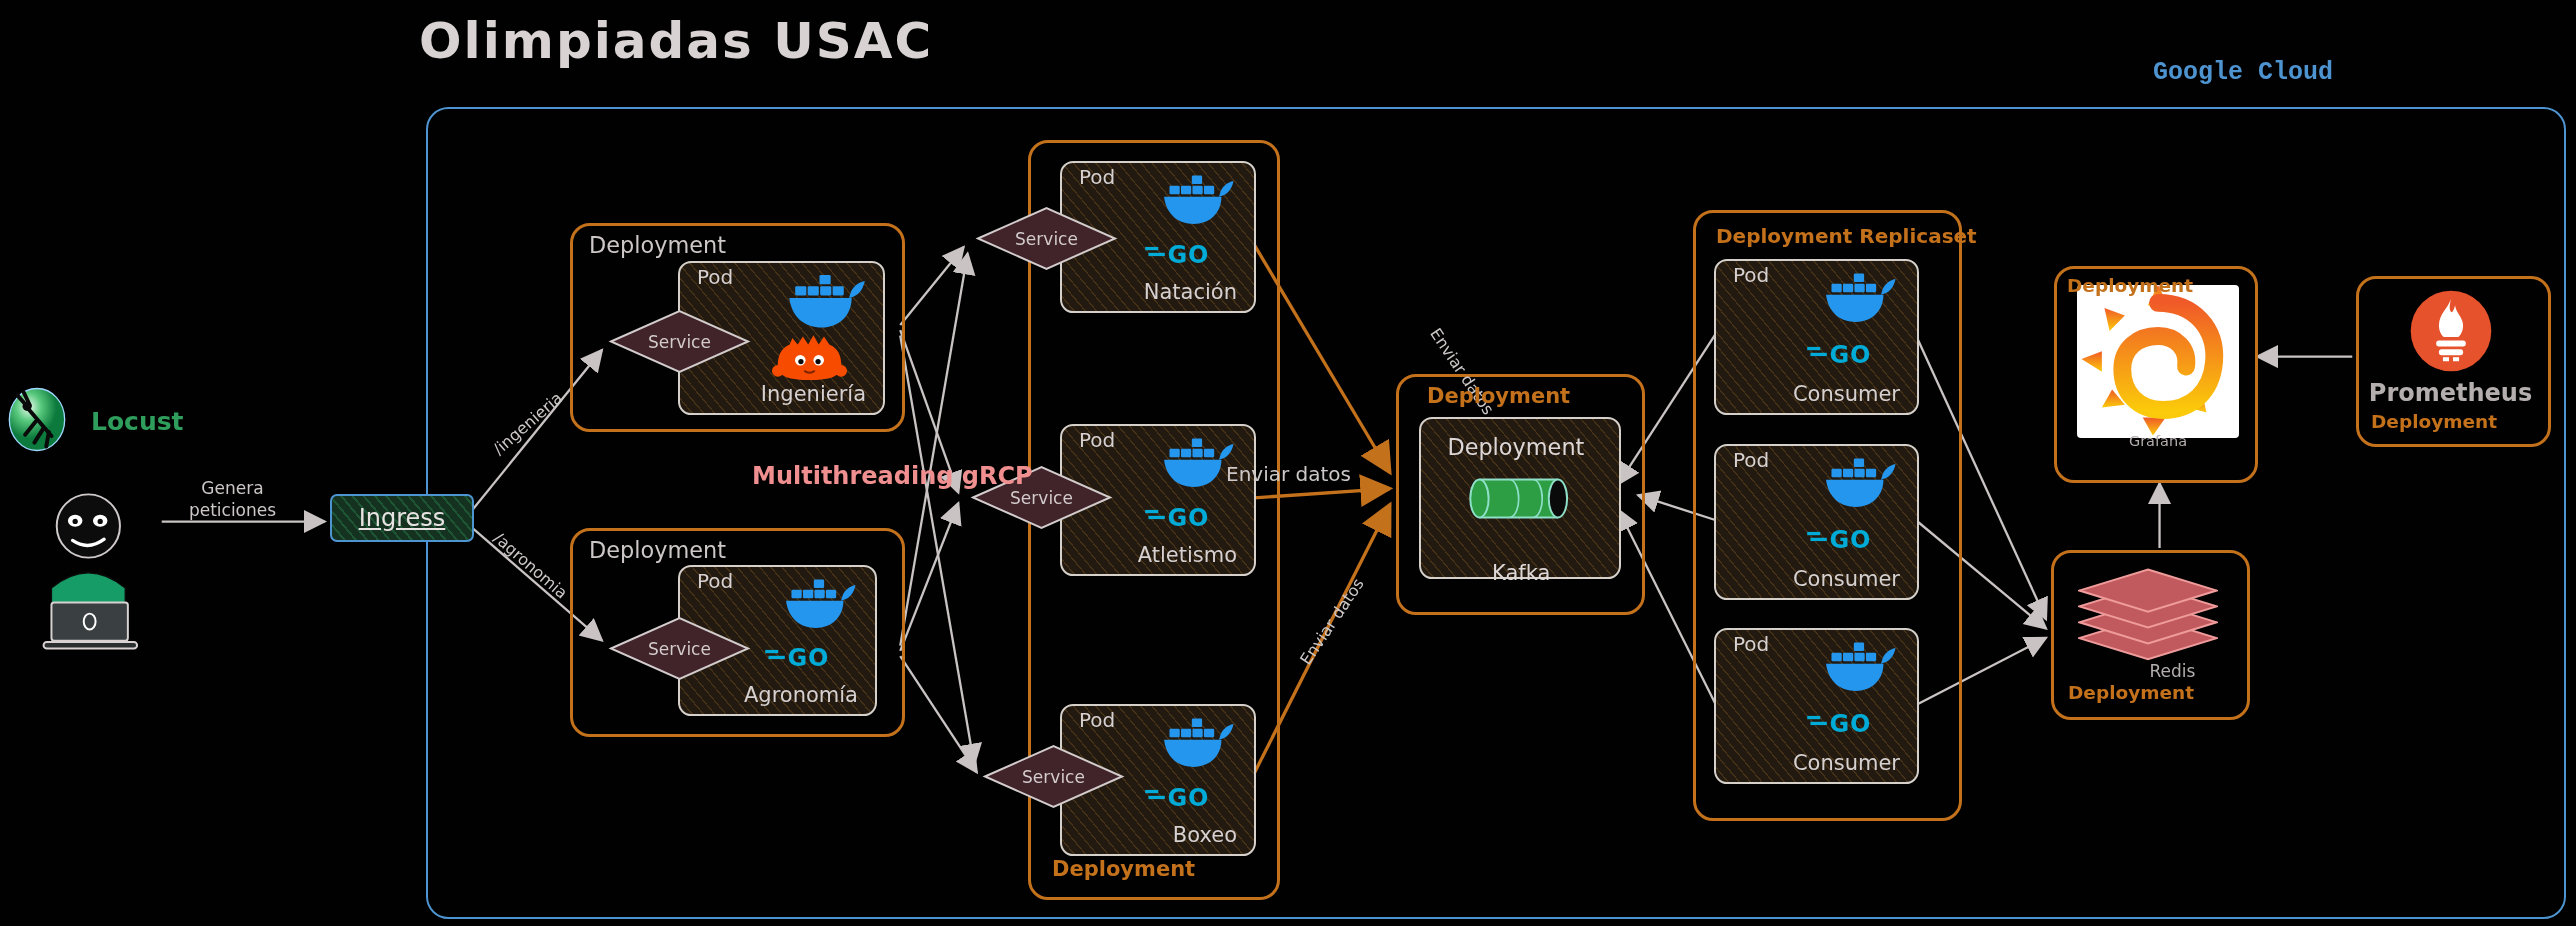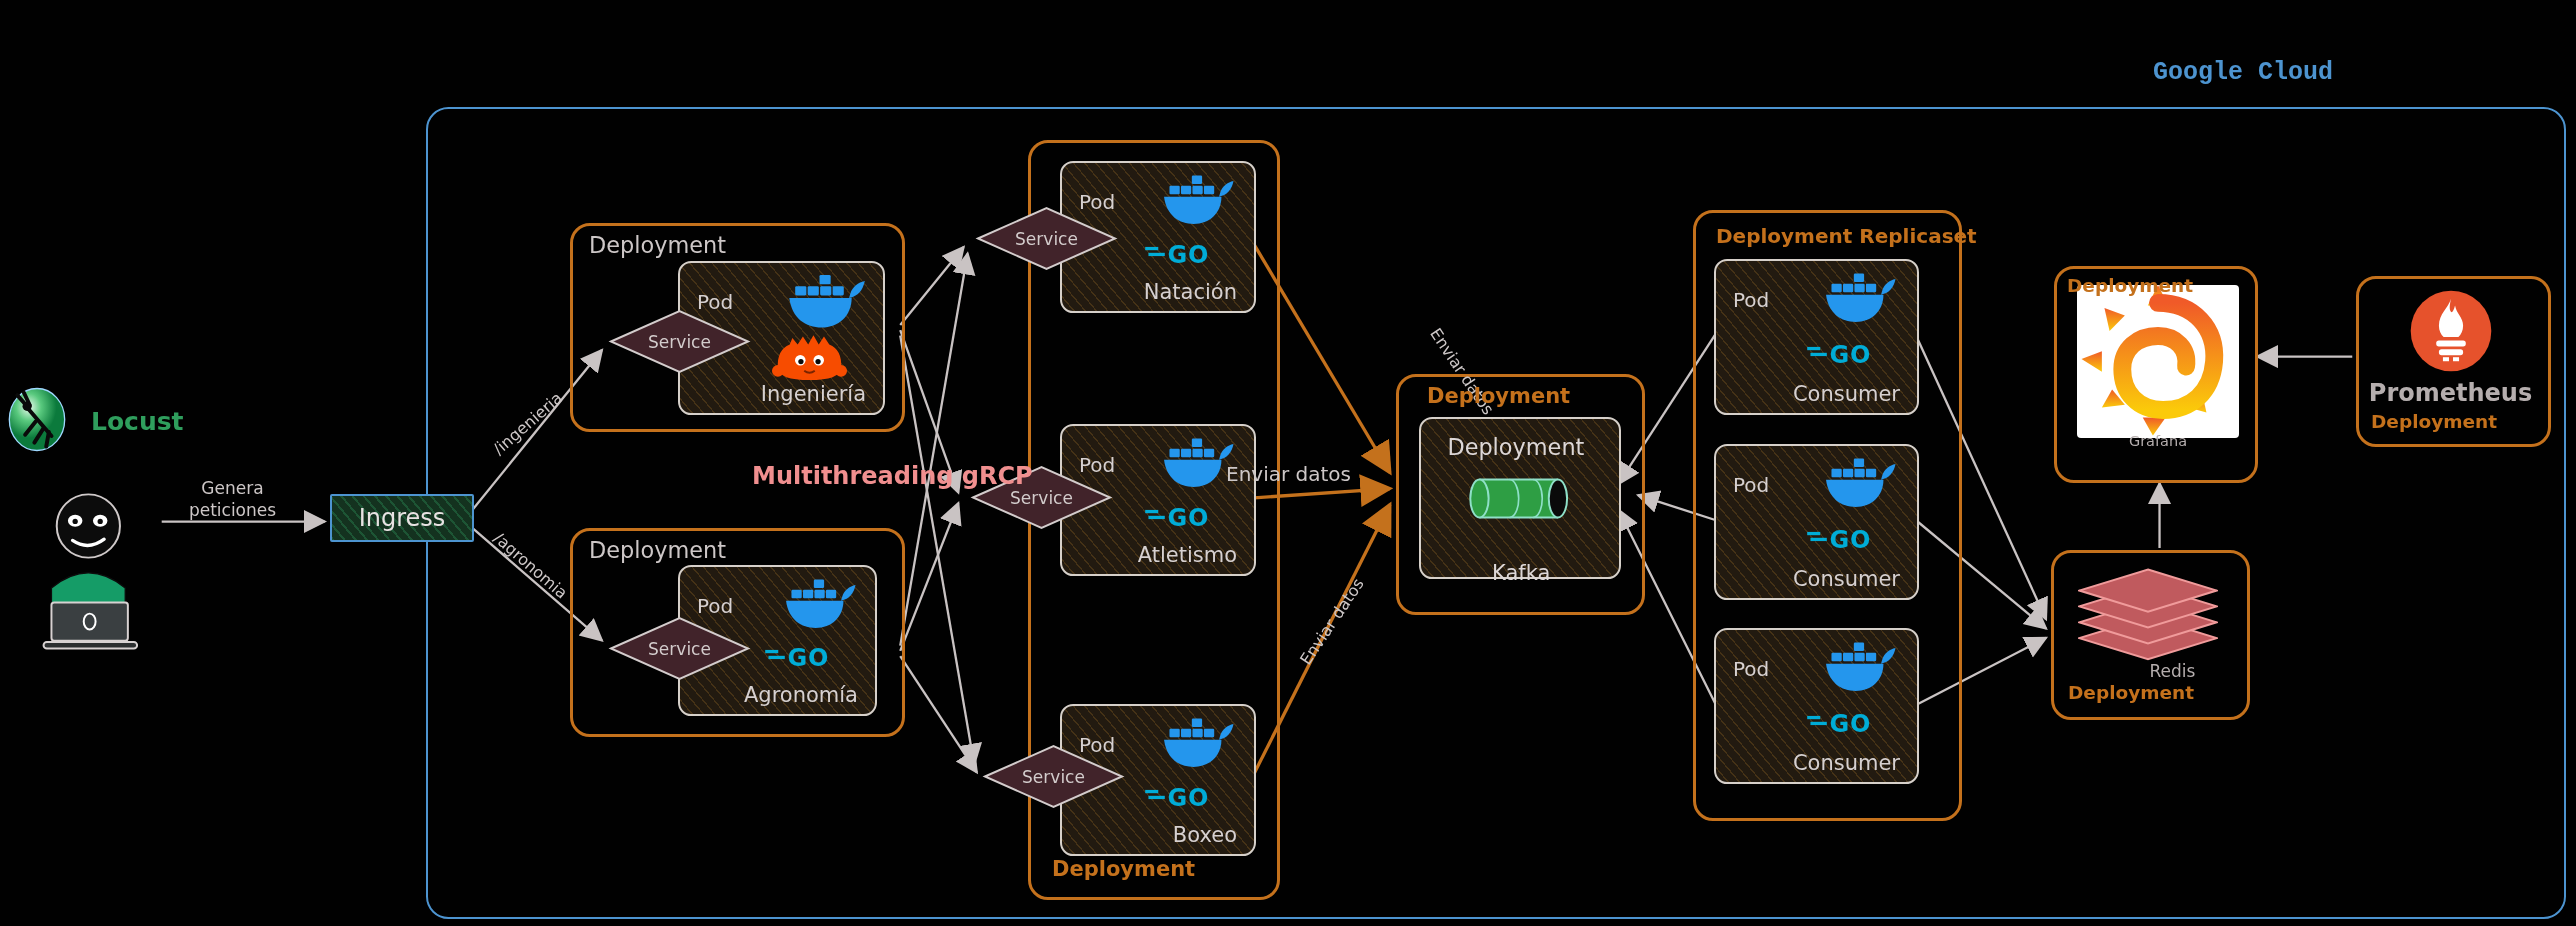--- a/index.html
+++ b/index.html
@@ -9,23 +9,23 @@
   .olabel{color:#c4711c;font-weight:bold;}
   .glabel{color:#cdc7c7;}
   .blabel{color:#4d94d0;font-weight:bold;font-family:Liberation Mono, monospace;}
   .obox{border:3.3px solid #c4711c;border-radius:20px;background:transparent;}
   .pbox{background-color:#221a10;
         background-image:repeating-linear-gradient(50deg, rgba(160,112,38,.28) 0 1.3px, transparent 1.3px 8.6px);
         border:2.6px solid #d6d0ca;border-radius:13.2px;}
   .gke{border:2.6px solid #4d94d0;border-radius:22.4px;}
   .ingress{background-color:#14321f;
         background-image:repeating-linear-gradient(50deg, rgba(46,150,92,.35) 0 2px, transparent 2px 8.6px);
-        border:2.6px solid #4d94d0;border-radius:2px;color:#e8e2e2;
-        display:flex;align-items:center;justify-content:center;font-size:24px;}
-  .pod-label{position:absolute;left:17px;top:27px;font-size:20px;color:#d6d0d0;}
+        border:2.6px solid #4d94d0;border-radius:7px;color:#e8e2e2;
+        display:flex;align-items:center;justify-content:center;font-size:24px;text-decoration:underline;}
+  .pod-label{position:absolute;left:17px;top:2px;font-size:20px;color:#d6d0d0;}
   .pod-name{position:absolute;right:17px;bottom:6.6px;font-size:21px;color:#d6d0d0;}
   .svc-label{position:absolute;inset:0;display:flex;align-items:center;justify-content:center;
              font-size:17px;color:#d3cccc;}
   .go-wrap{display:flex;align-items:center;gap:2.6px;}
   .go-text{color:#00acd7;font-weight:bold;font-size:24px;letter-spacing:0.7px;margin-top:7px;}
   svg{display:block;}
   .z1{z-index:1}.z2{z-index:2}.z3{z-index:3}
 </style>
 </head>
 <body>
@@ -60,20 +60,21 @@
       <path d="M3564,540 L3420,540" marker-end="url(#ag)"></path>
       <path d="M3272,830 L3272,732" marker-end="url(#ag)"></path>
     </g>
     <g stroke="#c4711c" stroke-width="5" fill="none">
       <path d="M1900,370 L2106,716" marker-end="url(#ao)"></path>
       <path d="M1900,754 L2106,740" marker-end="url(#ao)"></path>
       <path d="M1900,1172 L2106,764" marker-end="url(#ao)"></path>
     </g>
   </svg>
 
+  <div class="abs z3 glabel" style="left:419px;top:12px;font-size:50px;font-weight:bold;color:#d8d2d2;letter-spacing:2px;">Olimpiadas USAC</div>
 
   <div class="abs z3 blabel" style="left:2153px;top:58px;font-size:25px;">Google Cloud</div>
 
   <div class="abs z1 gke" style="left:426px;top:107px;width:2136px;height:808px;"></div>
 
 
   <span class="abs z2" style="left:8px;top:387px;">
     <svg width="58" height="65" viewBox="0 0 88 98">
       <defs>
         <radialGradient id="locg" cx="35%" cy="30%">

